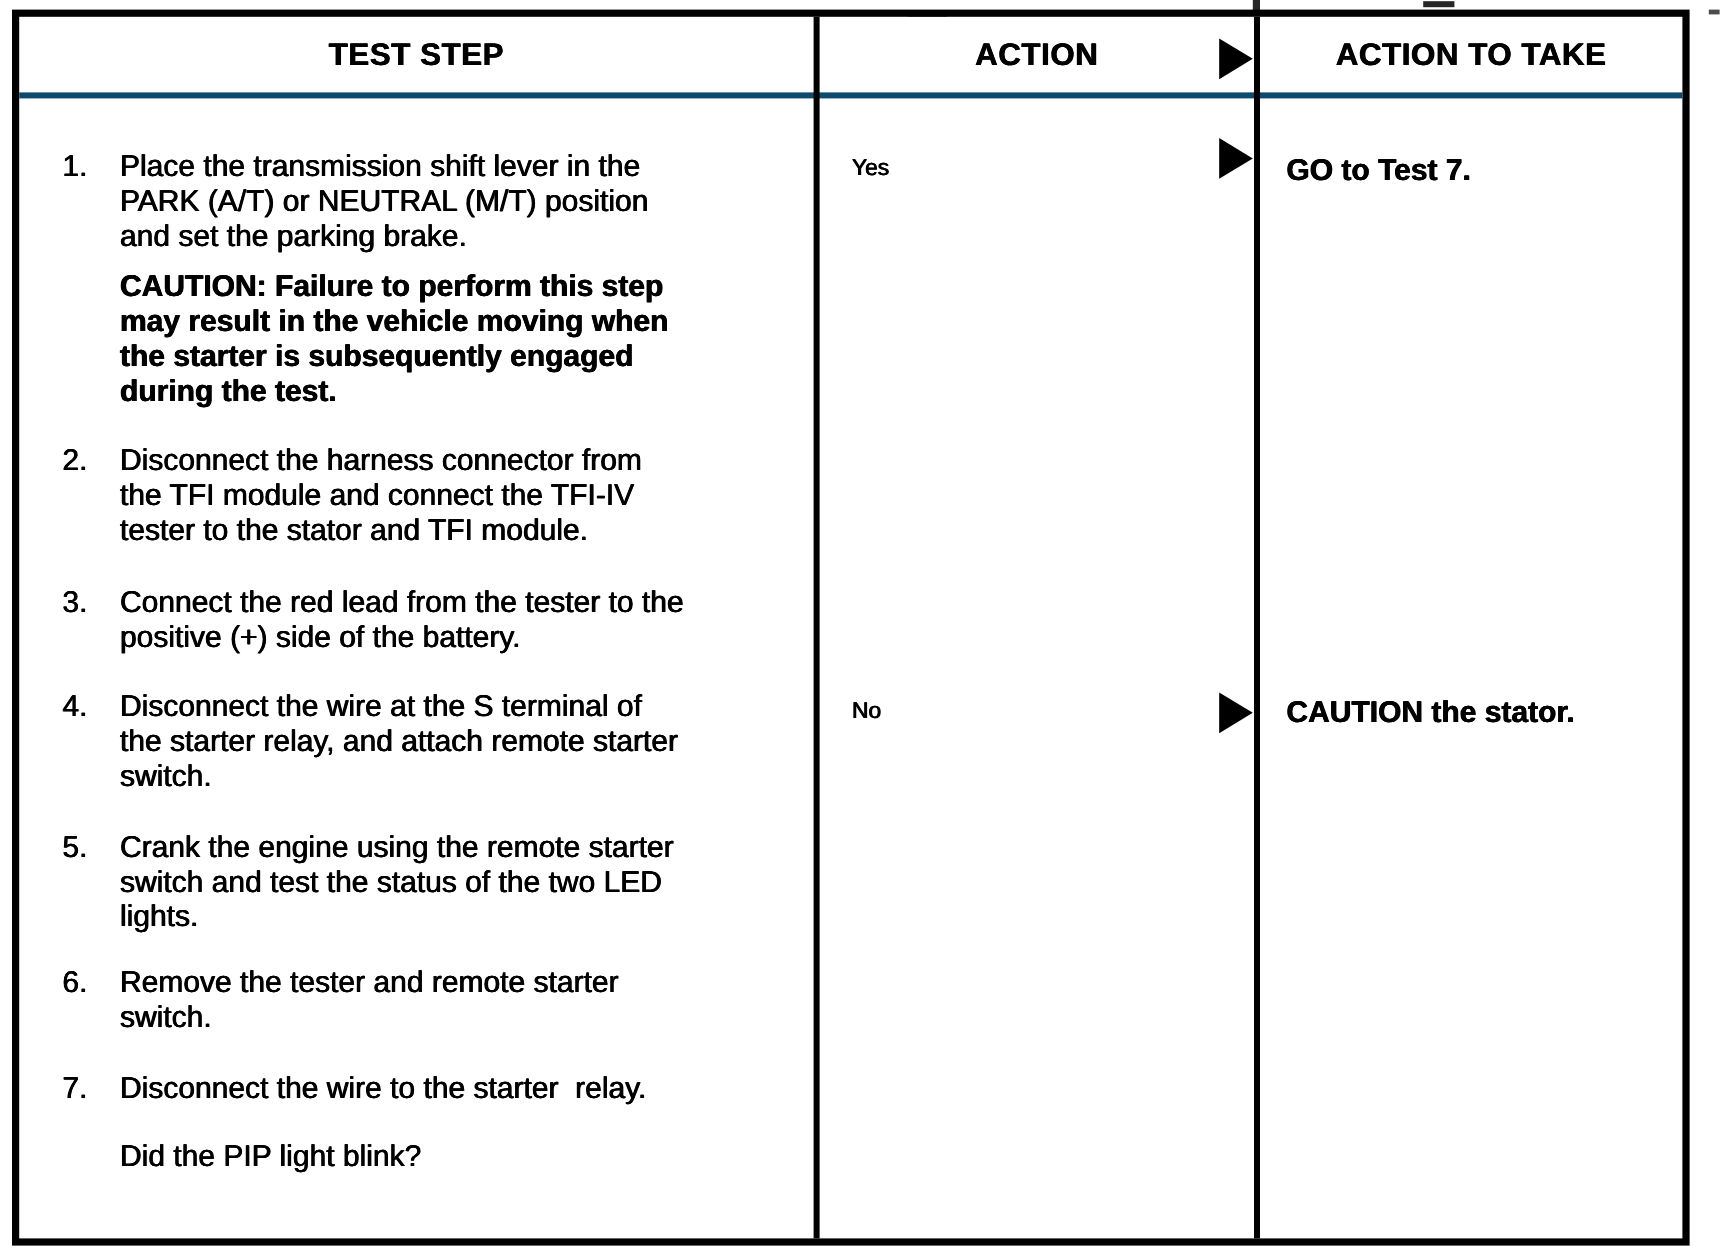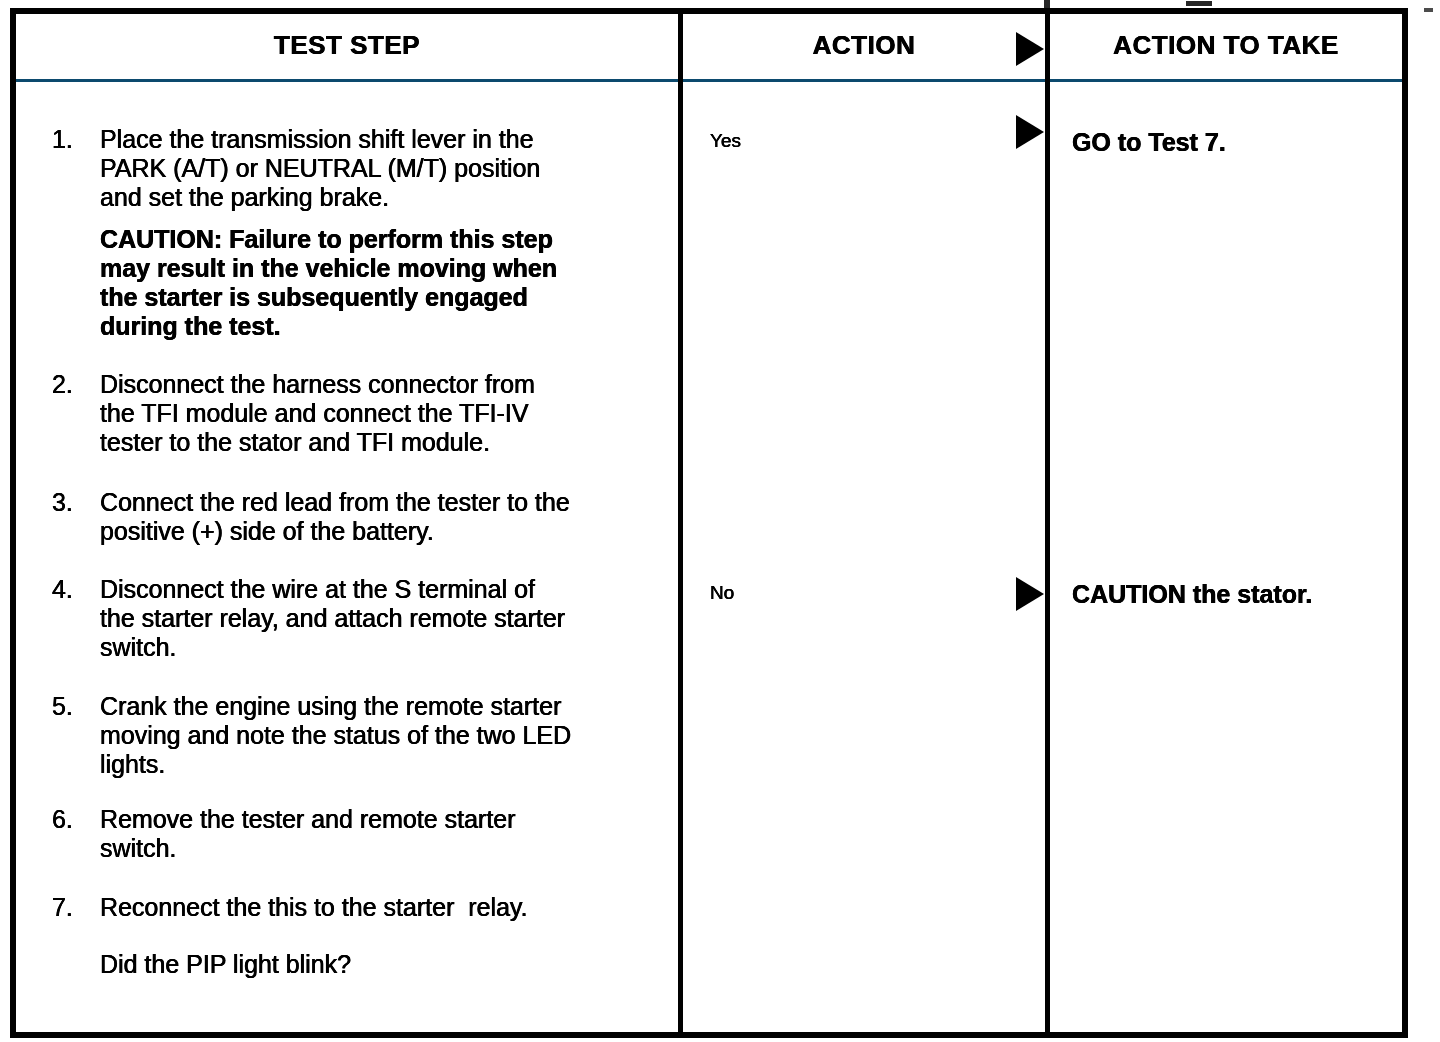--- a/index.html
+++ b/index.html
@@ -11,21 +11,21 @@
   .doc-table {
     position:absolute; left:10px; top:8px; width:1398px; height:1030px;
     border:6px solid #000; box-sizing:border-box;
   }
   
   .doc-table { text-shadow:0.35px 0 0 #000, -0.35px 0 0 #000; }
 
   
   .thead {
     position:absolute; left:0; top:0; width:100%; height:68px;
-    border-bottom:3px solid #0c4a6e; box-sizing:border-box;
+    border-bottom:5px solid #0c4a6e; box-sizing:border-box;
   }
   .th {
     position:absolute; top:0; height:63px;
     display:flex; align-items:center; justify-content:center;
     font-weight:700; font-size:26px; letter-spacing:0.5px; white-space:nowrap;
   }
   .th-test   { left:0;      width:662px; }
   .th-result { left:667px;  width:362px; }
   .th-action { left:1034px; width:352px; }
 
@@ -123,31 +123,31 @@
     </div>
     <div class="step p5">
       <span class="num">4.</span>
       <div class="txt">Disconnect the wire at the S terminal of
 the starter relay, and attach remote starter
 switch.</div>
     </div>
     <div class="step p6">
       <span class="num">5.</span>
       <div class="txt">Crank the engine using the remote starter
-moving and note the status of the two LED
+switch and test the status of the two LED
 lights.</div>
     </div>
     <div class="step p7">
       <span class="num">6.</span>
       <div class="txt">Remove the tester and remote starter
 switch.</div>
     </div>
     <div class="step p8">
       <span class="num">7.</span>
-      <div class="txt">Reconnect the this to the starter  relay.</div>
+      <div class="txt">Disconnect the wire to the starter  relay.</div>
     </div>
     <div class="step p9">
       <span class="num"></span>
       <div class="txt">Did the PIP light blink?</div>
     </div>
 
     <div class="result-label result-yes">Yes</div>
     <div class="tri tri-yes"></div>
     <div class="result-label result-no">No</div>
     <div class="tri tri-no"></div>

